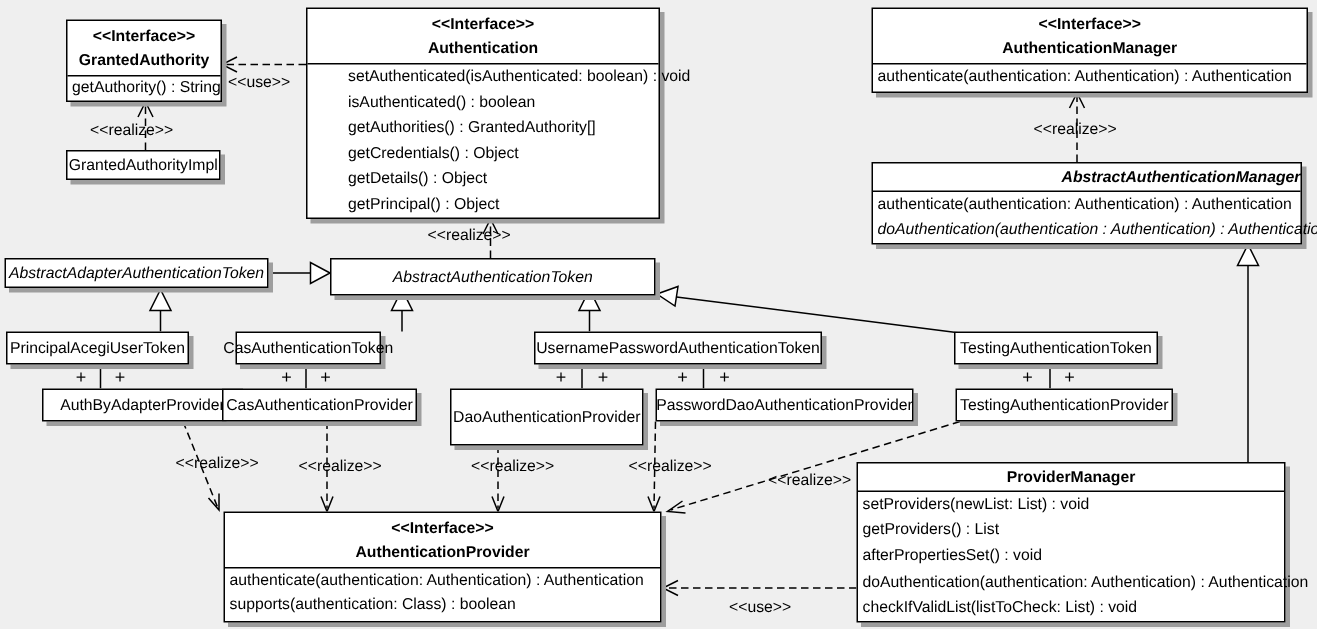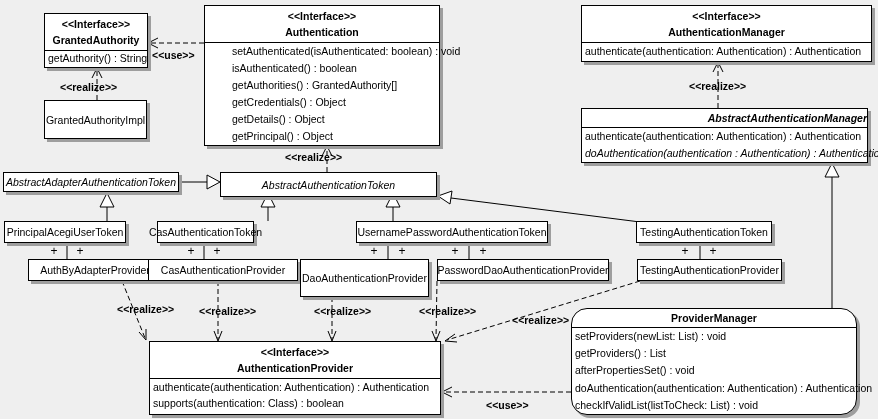--- a/index.html
+++ b/index.html
@@ -11,21 +11,21 @@
     position:absolute;background:#fff;border:1px solid #000;
     box-shadow:3px 3px 0 #9e9e9e;box-sizing:border-box;font-size:10.5px;
   }
   .hdr{text-align:center;border-bottom:1px solid #000;padding:2px 0 2px;}
   .hdr .ln{line-height:16px;font-weight:bold;white-space:nowrap;}
   .ttl{text-align:center;font-weight:bold;border-bottom:1px solid #000;line-height:18px;white-space:nowrap;}
   .methods div{padding-left:3px;white-space:nowrap;}
   .nameonly{display:flex;align-items:center;justify-content:center;white-space:nowrap;}
   .it{font-style:italic;text-align:right;}
   svg.wires{position:absolute;left:0;top:0;}
-  .elabel{position:absolute;font-size:10.5px;white-space:nowrap;font-weight:bold;}
+  .elabel{position:absolute;font-size:10.5px;white-space:nowrap;}
   .plus{position:absolute;width:12px;text-align:center;font-size:12px;line-height:12px;}
 </style>
 </head>
 <body>
 
 <div id="diagram">
 
   <svg class="wires" width="878" height="419">
     <g stroke="#000" stroke-width="1" fill="none">
 
@@ -102,21 +102,21 @@
   <div class="box" style="left:44px;top:13px;width:104px;height:55px;">
     <div class="hdr">
       <div class="ln">&lt;&lt;Interface&gt;&gt;</div>
       <div class="ln">GrantedAuthority</div>
     </div>
     <div class="methods" style="line-height:15px;">
       <div>getAuthority() : String</div>
     </div>
   </div>
 
-  <div class="box nameonly" style="left:44px;top:100px;width:103px;height:39px;">
+  <div class="box nameonly" style="left:44px;top:100px;width:103px;height:20px;">
     <span>GrantedAuthorityImpl</span>
   </div>
 
   <div class="box" style="left:204px;top:5px;width:236px;height:141px;">
     <div class="hdr">
       <div class="ln">&lt;&lt;Interface&gt;&gt;</div>
       <div class="ln">Authentication</div>
     </div>
     <div class="methods" style="line-height:17px;padding-left:24px;">
       <div>setAuthenticated(isAuthenticated: boolean) : void</div>
@@ -163,21 +163,21 @@
   <div class="box nameonly" style="left:356px;top:221px;width:192px;height:22px;">
     <span>UsernamePasswordAuthenticationToken</span>
   </div>
   <div class="box nameonly" style="left:636px;top:221px;width:136px;height:22px;">
     <span>TestingAuthenticationToken</span>
   </div>
 
   <div class="box nameonly" style="left:28px;top:259px;width:134px;height:22px;">
     <span>AuthByAdapterProvider</span>
   </div>
-  <div class="box nameonly" style="left:148px;top:259px;width:150px;height:22px;">
+  <div class="box nameonly" style="left:148px;top:259px;width:130px;height:22px;">
     <span>CasAuthenticationProvider</span>
   </div>
   <div class="box nameonly" style="left:300px;top:259px;width:129px;height:38px;">
     <span>DaoAuthenticationProvider</span>
   </div>
   <div class="box nameonly" style="left:437px;top:259px;width:172px;height:22px;">
     <span>PasswordDaoAuthenticationProvider</span>
   </div>
   <div class="box nameonly" style="left:637px;top:259px;width:145px;height:22px;">
     <span>TestingAuthenticationProvider</span>
@@ -187,21 +187,21 @@
     <div class="hdr">
       <div class="ln">&lt;&lt;Interface&gt;&gt;</div>
       <div class="ln">AuthenticationProvider</div>
     </div>
     <div class="methods" style="line-height:16px;">
       <div>authenticate(authentication: Authentication) : Authentication</div>
       <div>supports(authentication: Class) : boolean</div>
     </div>
   </div>
 
-  <div class="box" style="left:571px;top:308px;width:286px;height:107px;border-radius:16px;">
+  <div class="box" style="left:571px;top:308px;width:286px;height:107px;">
     <div class="ttl">ProviderManager</div>
     <div class="methods" style="line-height:17.2px;">
       <div>setProviders(newList: List) : void</div>
       <div>getProviders() : List</div>
       <div>afterPropertiesSet() : void</div>
       <div>doAuthentication(authentication: Authentication) : Authentication</div>
       <div>checkIfValidList(listToCheck: List) : void</div>
     </div>
   </div>
 

